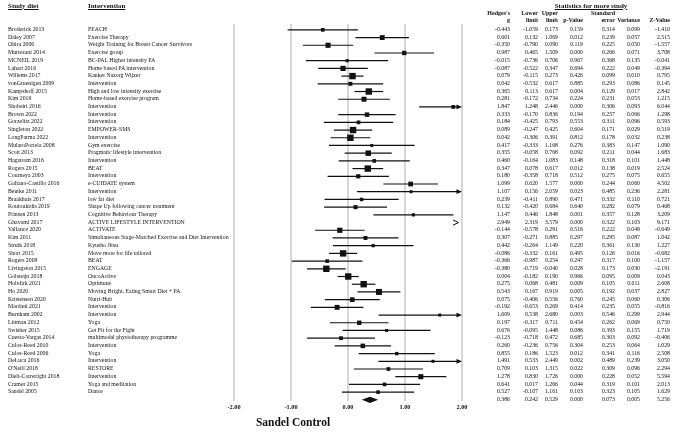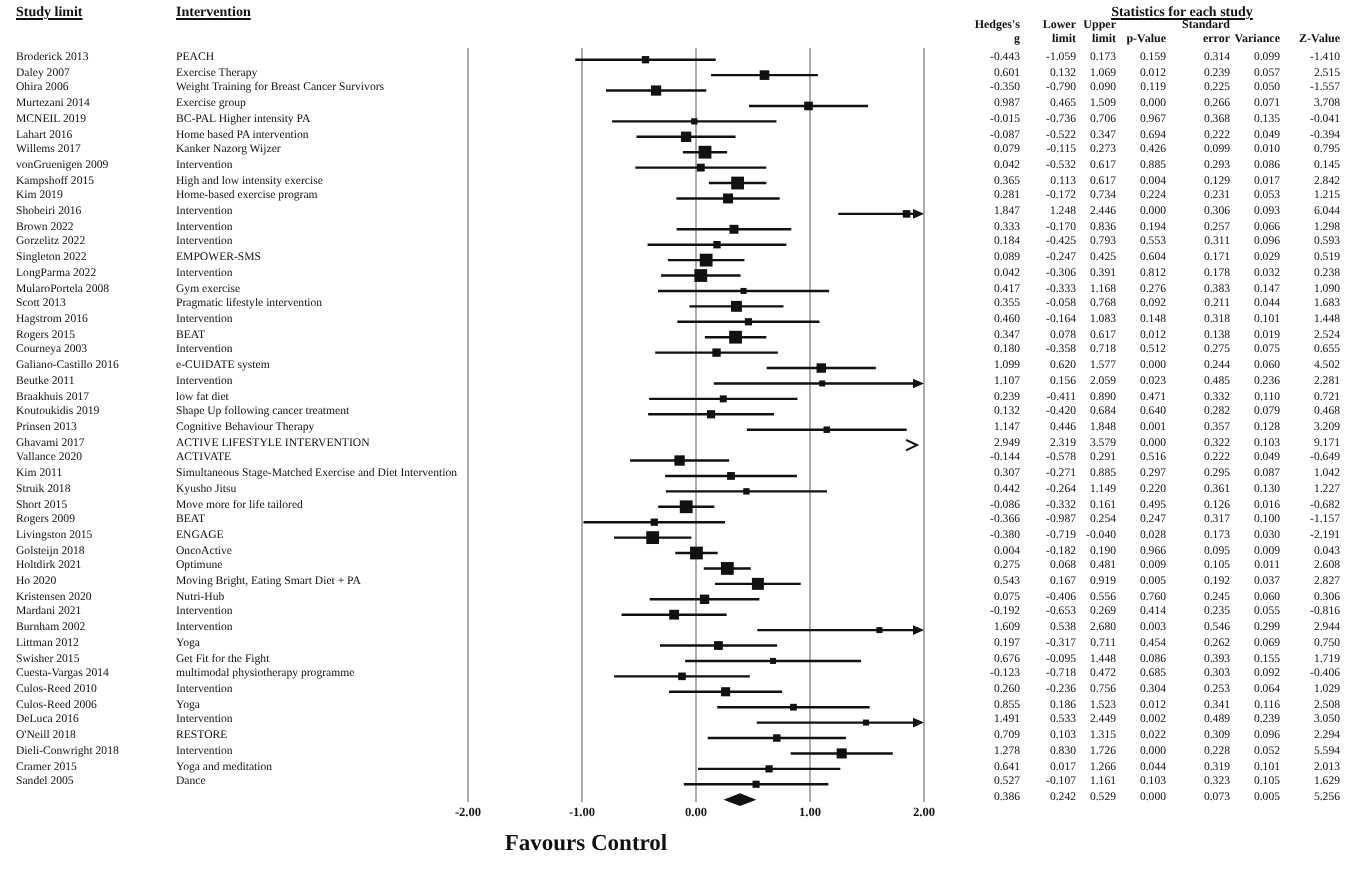--- a/index.html
+++ b/index.html
@@ -15,23 +15,23 @@
   #plot{position:absolute;left:0;top:0;pointer-events:none;}
   .tick-label{position:absolute;top:403px;width:30px;text-align:center;font-weight:bold;font-size:6.3px;}
   .favours{position:absolute;top:416px;font-weight:bold;font-size:11.5px;text-align:center;white-space:nowrap;}
   .favours.left{left:223px;width:140px;}
   .favours.right{left:328px;width:162px;}
 </style>
 </head>
 <body>
 
 <div id="canvas">
-  <div class="hdr" style="left:8px;top:2px;">Study limit</div>
+  <div class="hdr" style="left:8px;top:2px;">Study diet</div>
   <div class="hdr" style="left:88px;top:2px;">Intervention</div>
-  <div class="hdr" style="left:521px;top:2px;width:140px;text-align:center;">Statistics for each study</div>
+  <div class="hdr" style="left:521px;top:2px;width:140px;text-align:center;">Statistics for more study</div>
 
   <div id="stat-headers">
       <div class="subhdr-cell" style="left: 466px; top: 9.5px; width: 44px;">Hedges's</div>
       <div class="subhdr-cell" style="left: 494px; top: 9.5px; width: 44px;">Lower</div>
       <div class="subhdr-cell" style="left: 514px; top: 9.5px; width: 44px;">Upper</div>
       <div class="subhdr-cell" style="left: 571px; top: 9.5px; width: 44px;">Standard</div>
       <div class="subhdr-cell" style="left: 466px; top: 16.5px; width: 44px;">g</div>
       <div class="subhdr-cell" style="left: 494px; top: 16.5px; width: 44px;">limit</div>
       <div class="subhdr-cell" style="left: 514px; top: 16.5px; width: 44px;">limit</div>
       <div class="subhdr-cell" style="left: 539px; top: 16.5px; width: 44px;">p-Value</div>
@@ -689,14 +689,14 @@
       <polygon points="361.794,399.838 370.002,396.63800000000003 378.153,399.838 370.002,403.038" fill="#111111"></polygon>
     </svg>
 
   <div id="axis-labels">
       <div class="tick-label" style="left: 219px;">-2.00</div>
       <div class="tick-label" style="left: 276px;">-1.00</div>
       <div class="tick-label" style="left: 333px;">0.00</div>
       <div class="tick-label" style="left: 390px;">1.00</div>
       <div class="tick-label" style="left: 447px;">2.00</div>
     </div>
-  <div class="favours left">Favours Control</div>
+  <div class="favours left">Sandel Control</div>
 </div>
 
 </body></html>

